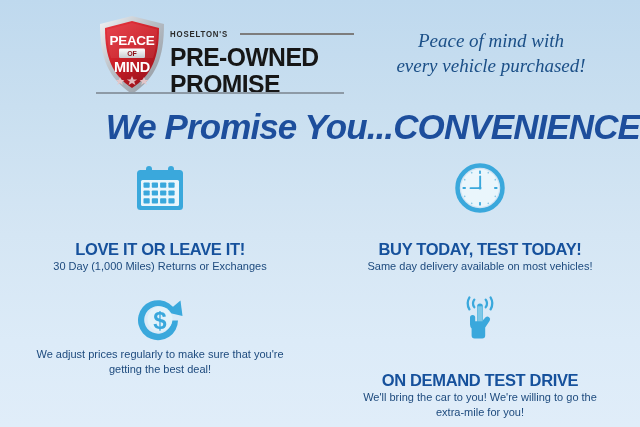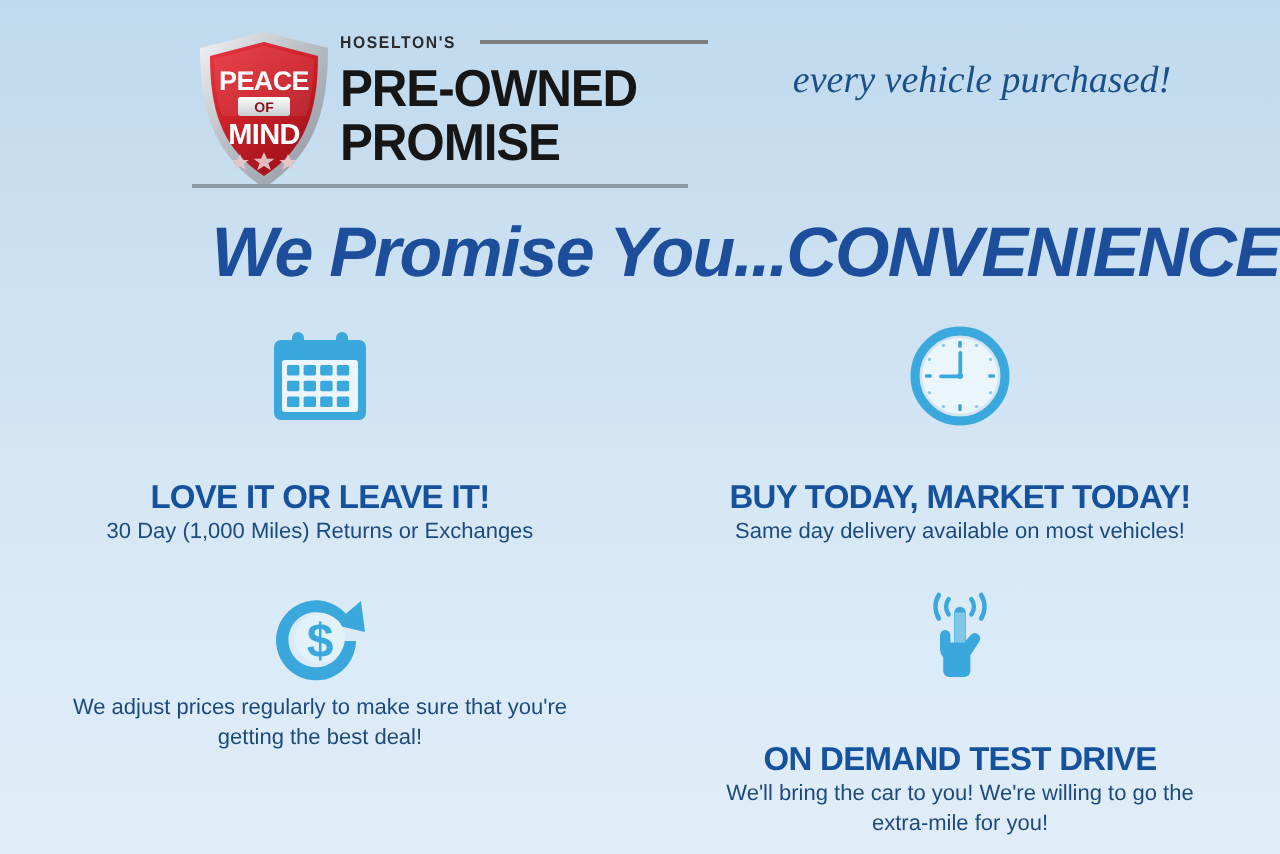--- a/index.html
+++ b/index.html
@@ -44,21 +44,21 @@
   }
   .brand-text {
     position: absolute;
     left: 74px; top: 0px;
     width: 184px;
   }
   .hoseltons-row {
     display: flex;
     align-items: center;
     height: 14px;
-    margin-top: 2px;
+    margin-top: 15px;
   }
   .hoseltons {
     font-family: "Liberation Sans", sans-serif;
     font-size: 8.5px;
     font-weight: bold;
     letter-spacing: 0.9px;
     color: #2b2b2b;
     white-space: nowrap;
     transform: scaleX(0.92);
     transform-origin: left center;
@@ -207,20 +207,21 @@
         <div class="hoseltons-row">
           <span class="hoseltons">HOSELTON'S</span>
           <span class="hoseltons-rule"></span>
         </div>
         <div class="promise-line l1">PRE-OWNED</div>
         <div class="promise-line l2">PROMISE</div>
       </div>
     </div>
 
     <div class="tagline">
+      <div>Peace of mind with</div>
       <div>every vehicle purchased!</div>
     </div>
 
     <div class="header-rule"></div>
   </div>
 
   <div class="headline">We Promise You...CONVENIENCE</div>
 
   <div class="grid">
 
@@ -270,21 +271,21 @@
             <circle cx="16.7" cy="40.3" r="0.85"></circle>
               <circle cx="9.7" cy="33.3" r="0.85"></circle>
             <circle cx="9.7" cy="16.7" r="0.85"></circle>
               <circle cx="16.7" cy="9.7" r="0.85"></circle>
           </g>
           <rect x="24.2" y="12.5" width="1.9" height="13.4" rx="0.9" fill="#3aa8dc"></rect>
           <rect x="14.6" y="24.2" width="10.9" height="1.9" rx="0.9" fill="#3aa8dc"></rect>
           <circle cx="25" cy="25" r="1.5" fill="#3aa8dc"></circle>
         </svg>
       </div>
-      <div class="cell-title">BUY TODAY, MARKET TODAY!</div>
+      <div class="cell-title">BUY TODAY, TEST TODAY!</div>
       <div class="cell-desc">Same day delivery available on most vehicles!</div>
     </div>
 
     <div class="cell">
       <div class="cell-icon">
         <svg width="50" height="50" viewBox="0 0 50 50">
           <path d="M40.5 16.5 A20 20 0 1 0 43 26.5 L36.8 26.5 A13.8 13.8 0 1 1 35.3 19.6 Z" fill="#3aa8dc"></path>
           <polygon points="45.5,6.5 47.5,22 31.5,18.2" fill="#3aa8dc"></polygon>
           <circle cx="25" cy="25" r="12.5" fill="#e2f2fa"></circle>
           <text x="25" y="34.5" text-anchor="middle" font-family="Liberation Sans, sans-serif" font-size="24" font-weight="bold" fill="#3aa8dc">$</text>

